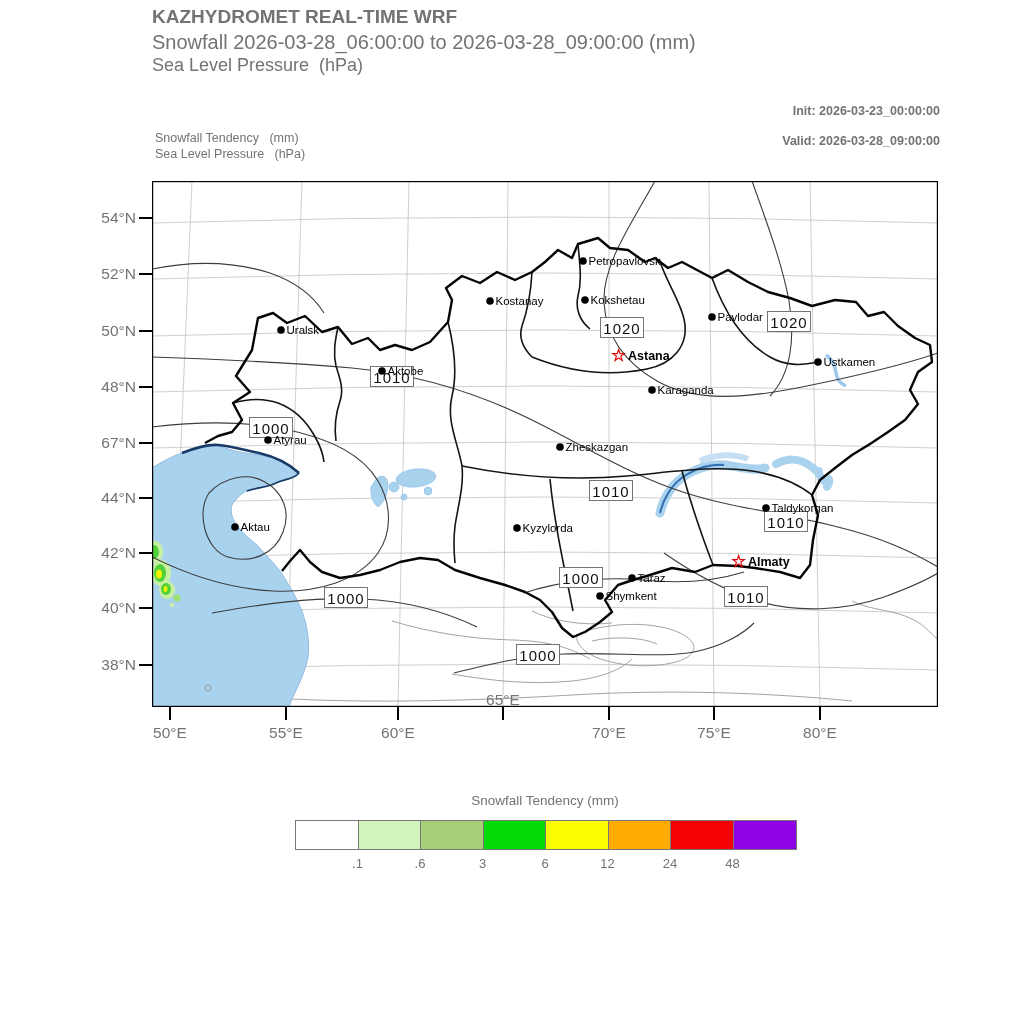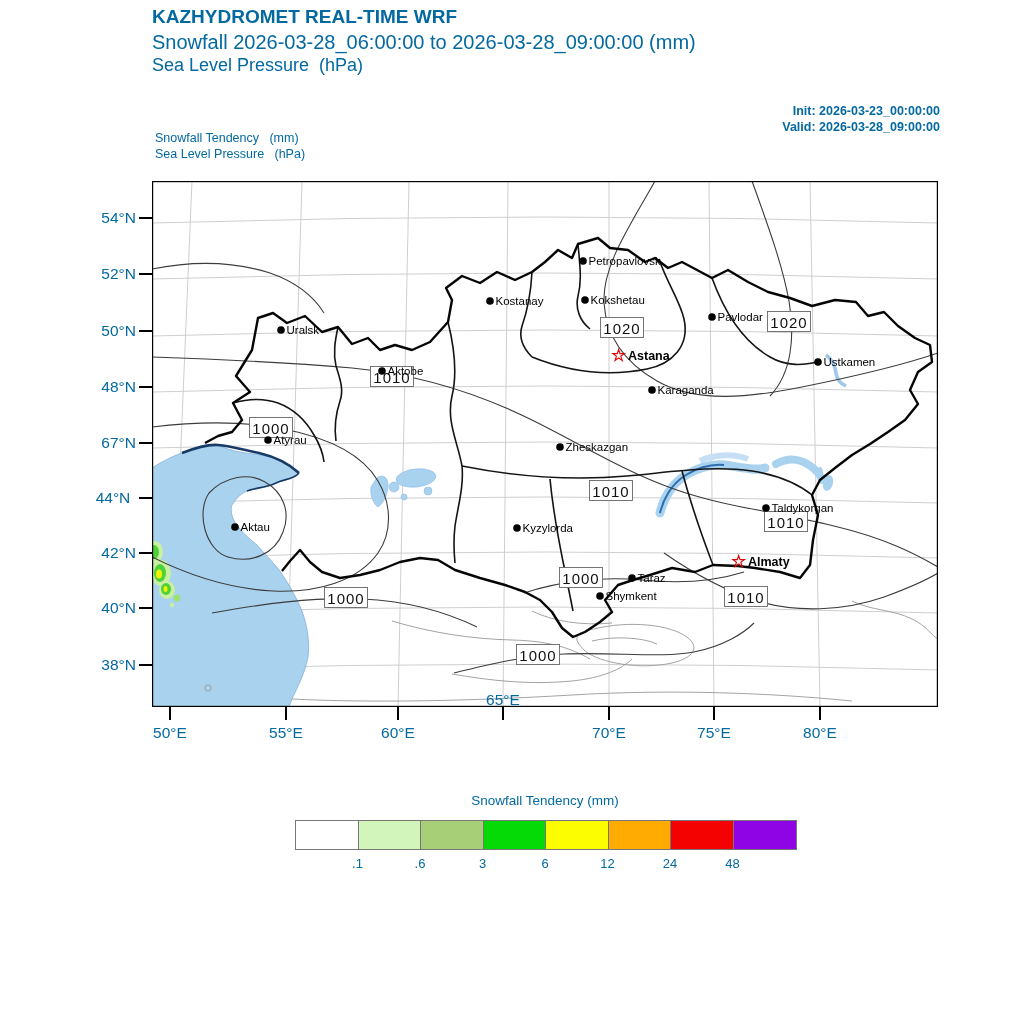--- a/index.html
+++ b/index.html
@@ -1,23 +1,23 @@
 <!DOCTYPE html>
 <html><head>
 <meta charset="utf-8">
 <style>
   html,body{margin:0;padding:0;background:#fff;}
   #root{position:relative;width:1024px;height:1024px;background:#ffffff;
-        font-family:"Liberation Sans",sans-serif;color:#0369a1;overflow:hidden;}
+        font-family:"Liberation Sans",sans-serif;color:#737373;overflow:hidden;}
   .abs{position:absolute;}
   .hdr-title{left:152px;top:6px;font-size:19px;font-weight:bold;white-space:pre;}
   .hdr-line2{left:152px;top:31px;font-size:20px;white-space:pre;}
   .hdr-line3{left:152px;top:55px;font-size:18px;white-space:pre;}
   .initvalid{right:84px;text-align:right;font-size:12.5px;font-weight:600;white-space:pre;margin-top:44px;}
-  .init{top:60px;} .valid{top:76px;}
+  .init{top:60px;} .valid{top:90px;}
   .maplegend{left:155px;font-size:12.5px;white-space:pre;}
   .mleg1{top:131px;} .mleg2{top:147px;}
   #map-svg{left:152px;top:181px;}
   .tickmark{background:#000;}
   .lat-label{width:46px;text-align:right;font-size:15.5px;}
   .lon-label{width:46px;text-align:center;font-size:15.5px;}
   #cb-title{left:295px;top:793px;width:500px;text-align:center;font-size:13.5px;}
   #cb-bar{left:295px;top:820px;width:500px;height:28px;display:flex;border:1px solid #777;box-sizing:content-box;}
   .cb-cell{height:28px;border-right:1px solid #777;box-sizing:border-box;}
   .cb-cell:last-child{border-right:none;}
@@ -267,21 +267,21 @@
       <div class="abs lat-label" style="left: 90px; top: 209px;">54°N</div>
       <div class="abs tickmark" style="left: 139px; top: 273px; width: 13px; height: 2px;"></div>
       <div class="abs lat-label" style="left: 90px; top: 265px;">52°N</div>
       <div class="abs tickmark" style="left: 139px; top: 330px; width: 13px; height: 2px;"></div>
       <div class="abs lat-label" style="left: 90px; top: 322px;">50°N</div>
       <div class="abs tickmark" style="left: 139px; top: 386px; width: 13px; height: 2px;"></div>
       <div class="abs lat-label" style="left: 90px; top: 378px;">48°N</div>
       <div class="abs tickmark" style="left: 139px; top: 442px; width: 13px; height: 2px;"></div>
       <div class="abs lat-label" style="left: 90px; top: 434px;">67°N</div>
       <div class="abs tickmark" style="left: 139px; top: 497px; width: 13px; height: 2px;"></div>
-      <div class="abs lat-label" style="left: 90px; top: 489px; text-align: center;">44°N</div>
+      <div class="abs lat-label" style="left: 90px; top: 489px;">44°N</div>
       <div class="abs tickmark" style="left: 139px; top: 552px; width: 13px; height: 2px;"></div>
       <div class="abs lat-label" style="left: 90px; top: 544px;">42°N</div>
       <div class="abs tickmark" style="left: 139px; top: 607px; width: 13px; height: 2px;"></div>
       <div class="abs lat-label" style="left: 90px; top: 599px;">40°N</div>
       <div class="abs tickmark" style="left: 139px; top: 664px; width: 13px; height: 2px;"></div>
       <div class="abs lat-label" style="left: 90px; top: 656px;">38°N</div>
       <div class="abs tickmark" style="left: 169px; top: 707px; width: 2px; height: 13px;"></div>
       <div class="abs lon-label" style="left: 147px; top: 724px;">50°E</div>
       <div class="abs tickmark" style="left: 285px; top: 707px; width: 2px; height: 13px;"></div>
       <div class="abs lon-label" style="left: 263px; top: 724px;">55°E</div>

